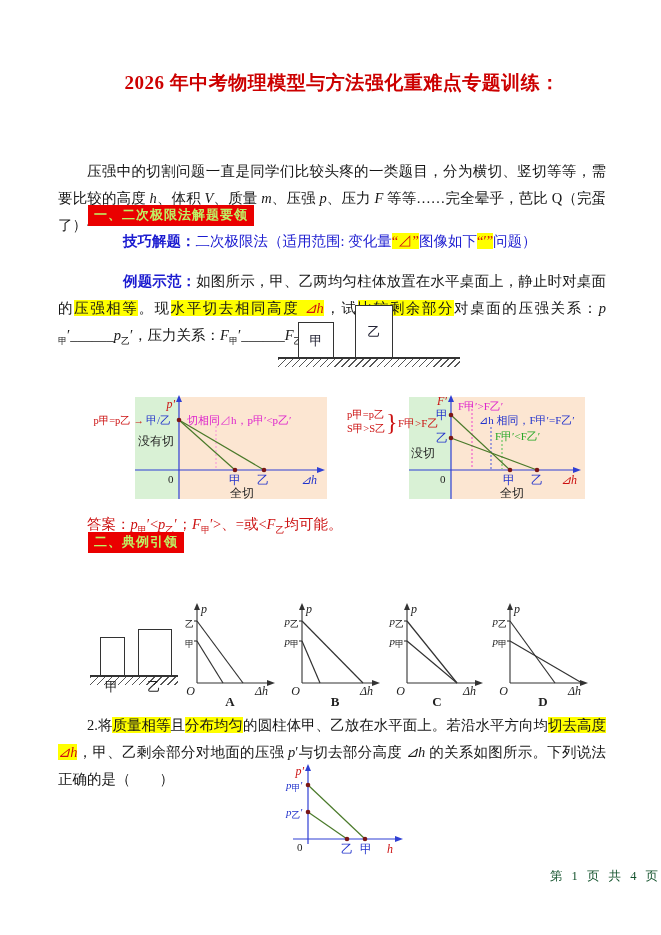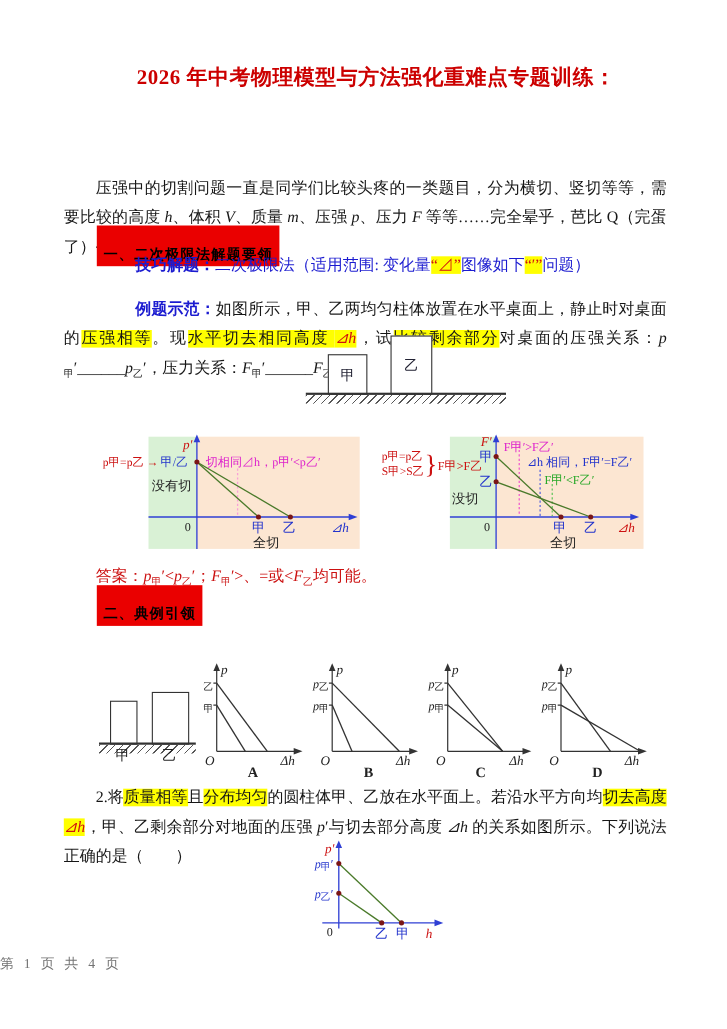--- a/index.html
+++ b/index.html
@@ -8,27 +8,27 @@
   .abs{position:absolute;}
   .title{left:0;right:0;text-align:center;font-weight:bold;font-size:19px;color:#cc0000;letter-spacing:.5px;}
   .para{left:58px;width:548px;line-height:27px;text-align:justify;text-indent:2em;}
   .red{color:#cc1111;}
   .blue{color:#1b1bd0;}
   .bold{font-weight:bold;margin-left:36px;}
   .it{font-style:italic;}
   .hl{background:#ffff00;}
   .hlred{background:#ffff00;color:#d01010;}
   sub.s{font-size:9px;}
-  .banner{background:#ea0000;color:#000000;font-weight:bold;font-size:13px;line-height:16px;
-          padding:18px 6px 3px;display:inline-block;letter-spacing:1px;}
+  .banner{background:#ea0000;color:#bef264;font-weight:bold;font-size:13px;line-height:16px;
+          padding:2px 6px 3px;display:inline-block;letter-spacing:1px;}
   .block{position:absolute;border:1.4px solid #333;background:#fff;display:flex;align-items:center;justify-content:center;font-size:13px;color:#223;}
   .groundline{position:absolute;height:1.5px;background:#333;}
   .hatch{position:absolute;height:8px;background:repeating-linear-gradient(135deg,#555 0px,#555 1px,transparent 1px,transparent 5px);}
   .figlabel{position:absolute;font-size:13px;color:#222;text-align:center;}
-  .footer{left:0;right:0;text-align:left;font-size:12.5px;color:#737373;letter-spacing:3px;}
+  .footer{left:0;right:0;text-align:right;font-size:12.5px;color:#14532d;letter-spacing:3px;}
   
   svg text{font-family:"Liberation Serif",serif;}
   .st-red{fill:#cc1111;} .st-blue{fill:#2233cc;} .st-mag{fill:#dd22cc;}
   .st-green{fill:#28a828;} .st-blk{fill:#222;}
   .sit{font-style:italic;}
   .f10{font-size:10.5px;} .f11{font-size:11px;} .f12{font-size:12px;} .f13{font-size:13px;}
   .sub9{font-size:9px;}
   .end{text-anchor:end;} .mid{text-anchor:middle;}
   .ax{stroke:#2f3fd4;stroke-width:1.2;fill:none;}
   .kax{stroke:#333;stroke-width:1.1;fill:none;}
@@ -38,21 +38,21 @@
   .dashm{stroke:#ee44cc;stroke-width:1;stroke-dasharray:2 2;}
   .dashb{stroke:#4455dd;stroke-width:1;stroke-dasharray:2 2;}
   .dashg{stroke:#4cc04c;stroke-width:1;stroke-dasharray:2 2;}
   .dot{fill:#7a1616;}
 </style>
 </head>
 <body>
 
 <div class="page">
 
-  <div class="abs title" style="top:57px;margin-left:23px;">2026 年中考物理模型与方法强化重难点专题训练：</div>
+  <div class="abs title" style="top:70px;margin-left:23px;">2026 年中考物理模型与方法强化重难点专题训练：</div>
 
   <div class="abs para" style="top:158px;">
     <span>压强中的切割问题一直是同学们比较头疼的一类题目，分为横切、竖切等等，需要比较的高度 </span><i>h</i><span>、体积 </span><i>V</i><span>、质量 </span><i>m</i><span>、压强 </span><i>p</i><span>、压力 </span><i>F</i><span> 等等……完全晕乎，芭比 Q（完蛋了）~</span>
   </div>
 
   <div class="abs" style="top:205px;left:88px;">
     <span class="banner">一、二次极限法解题要领</span>
   </div>
 
   <div class="abs para blue" style="top:228px;line-height:26px;">

